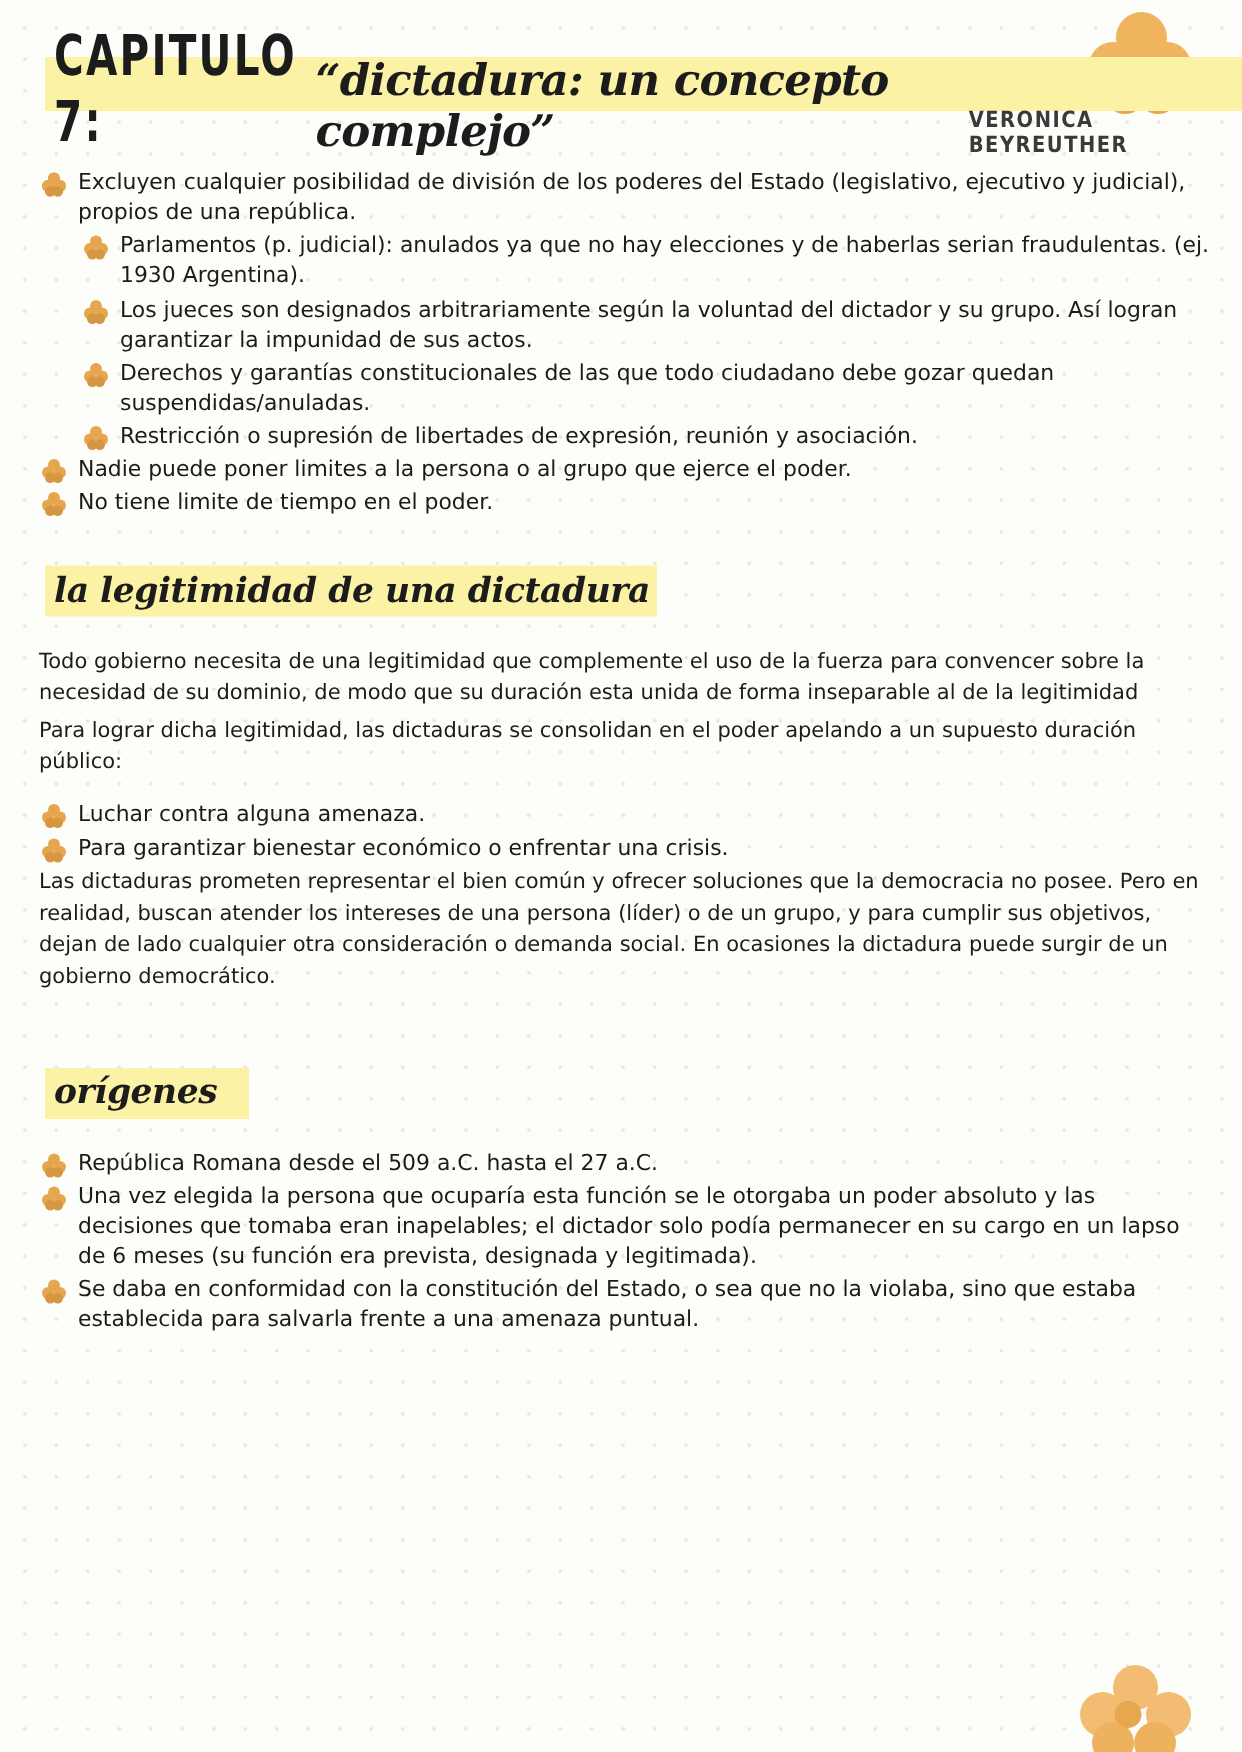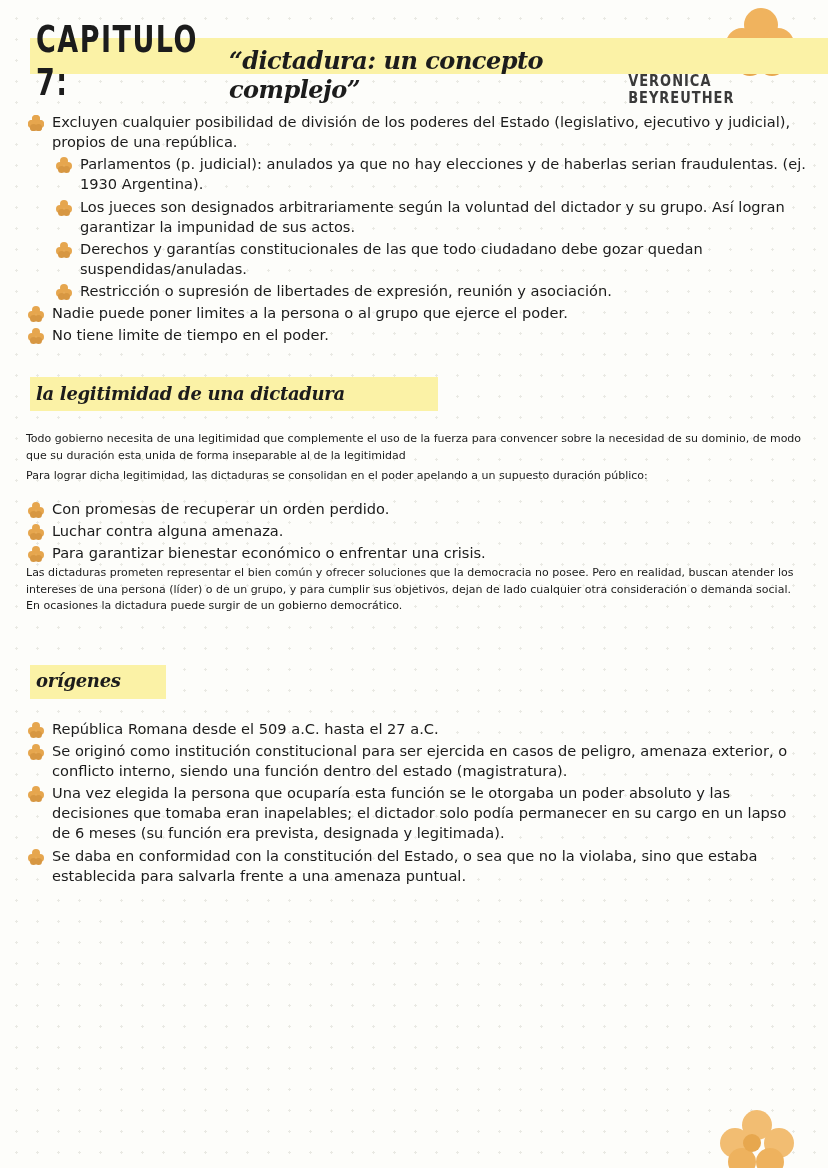--- a/index.html
+++ b/index.html
@@ -91,21 +91,21 @@
     transform: scaleY(1.25);
     transform-origin: bottom left;
   }
   .chapter-sub {
     position: relative;
     z-index: 1;
     margin-left: 12px;
     font-family: "DejaVu Serif", serif;
     font-style: italic;
     font-weight: bold;
-    font-size: 24px;
+    font-size: 29px;
     letter-spacing: -0.5px;
   }
   .author {
     position: relative;
     z-index: 1;
     margin-left: auto;
     margin-right: 6px;
     font-family: "DejaVu Sans", sans-serif;
     font-weight: bold;
     font-size: 13px;
@@ -167,30 +167,30 @@
     height: 34px;
     background: #fbf2a6;
     z-index: 0;
   }
   .section-head .txt {
     position: relative;
     z-index: 1;
     font-family: "DejaVu Serif", serif;
     font-style: italic;
     font-weight: bold;
-    font-size: 18px;
+    font-size: 23px;
     letter-spacing: -0.3px;
   }
   .hl-wide { width: 408px; }
   .hl-narrow { width: 136px; }
 
   
   p.para {
     margin: 0 0 4px 0;
-    font-size: 11px;
+    font-size: 14px;
     line-height: 1.5;
     padding-left: 4px;
     color: #1b1b1b;
   }
   p.para.spaced { margin-bottom: 14px; }
   .block { margin-top: 10px; }
 </style>
 </head>
 <body>
 
@@ -305,30 +305,20 @@
 
   <ul class="bullets">
     <li>
       <span class="bullet-icon">
           <i></i>
           <i></i>
           <i></i>
           <i></i>
           <i></i>
         </span>
-      <span>Con promesas de recuperar un orden perdido.</span>
-    </li>
-    <li>
-      <span class="bullet-icon">
-          <i></i>
-          <i></i>
-          <i></i>
-          <i></i>
-          <i></i>
-        </span>
       <span>Luchar contra alguna amenaza.</span>
     </li>
     <li>
       <span class="bullet-icon">
           <i></i>
           <i></i>
           <i></i>
           <i></i>
           <i></i>
         </span>
@@ -355,30 +345,20 @@
       <span>República Romana desde el 509 a.C. hasta el 27 a.C.</span>
     </li>
     <li>
       <span class="bullet-icon">
           <i></i>
           <i></i>
           <i></i>
           <i></i>
           <i></i>
         </span>
-      <span>Se originó como institución constitucional para ser ejercida en casos de peligro, amenaza exterior, o conflicto interno, siendo una función dentro del estado (magistratura).</span>
-    </li>
-    <li>
-      <span class="bullet-icon">
-          <i></i>
-          <i></i>
-          <i></i>
-          <i></i>
-          <i></i>
-        </span>
       <span>Una vez elegida la persona que ocuparía esta función se le otorgaba un poder absoluto y las decisiones que tomaba eran inapelables; el dictador solo podía permanecer en su cargo en un lapso de 6 meses (su función era prevista, designada y legitimada).</span>
     </li>
     <li>
       <span class="bullet-icon">
           <i></i>
           <i></i>
           <i></i>
           <i></i>
           <i></i>
         </span>

